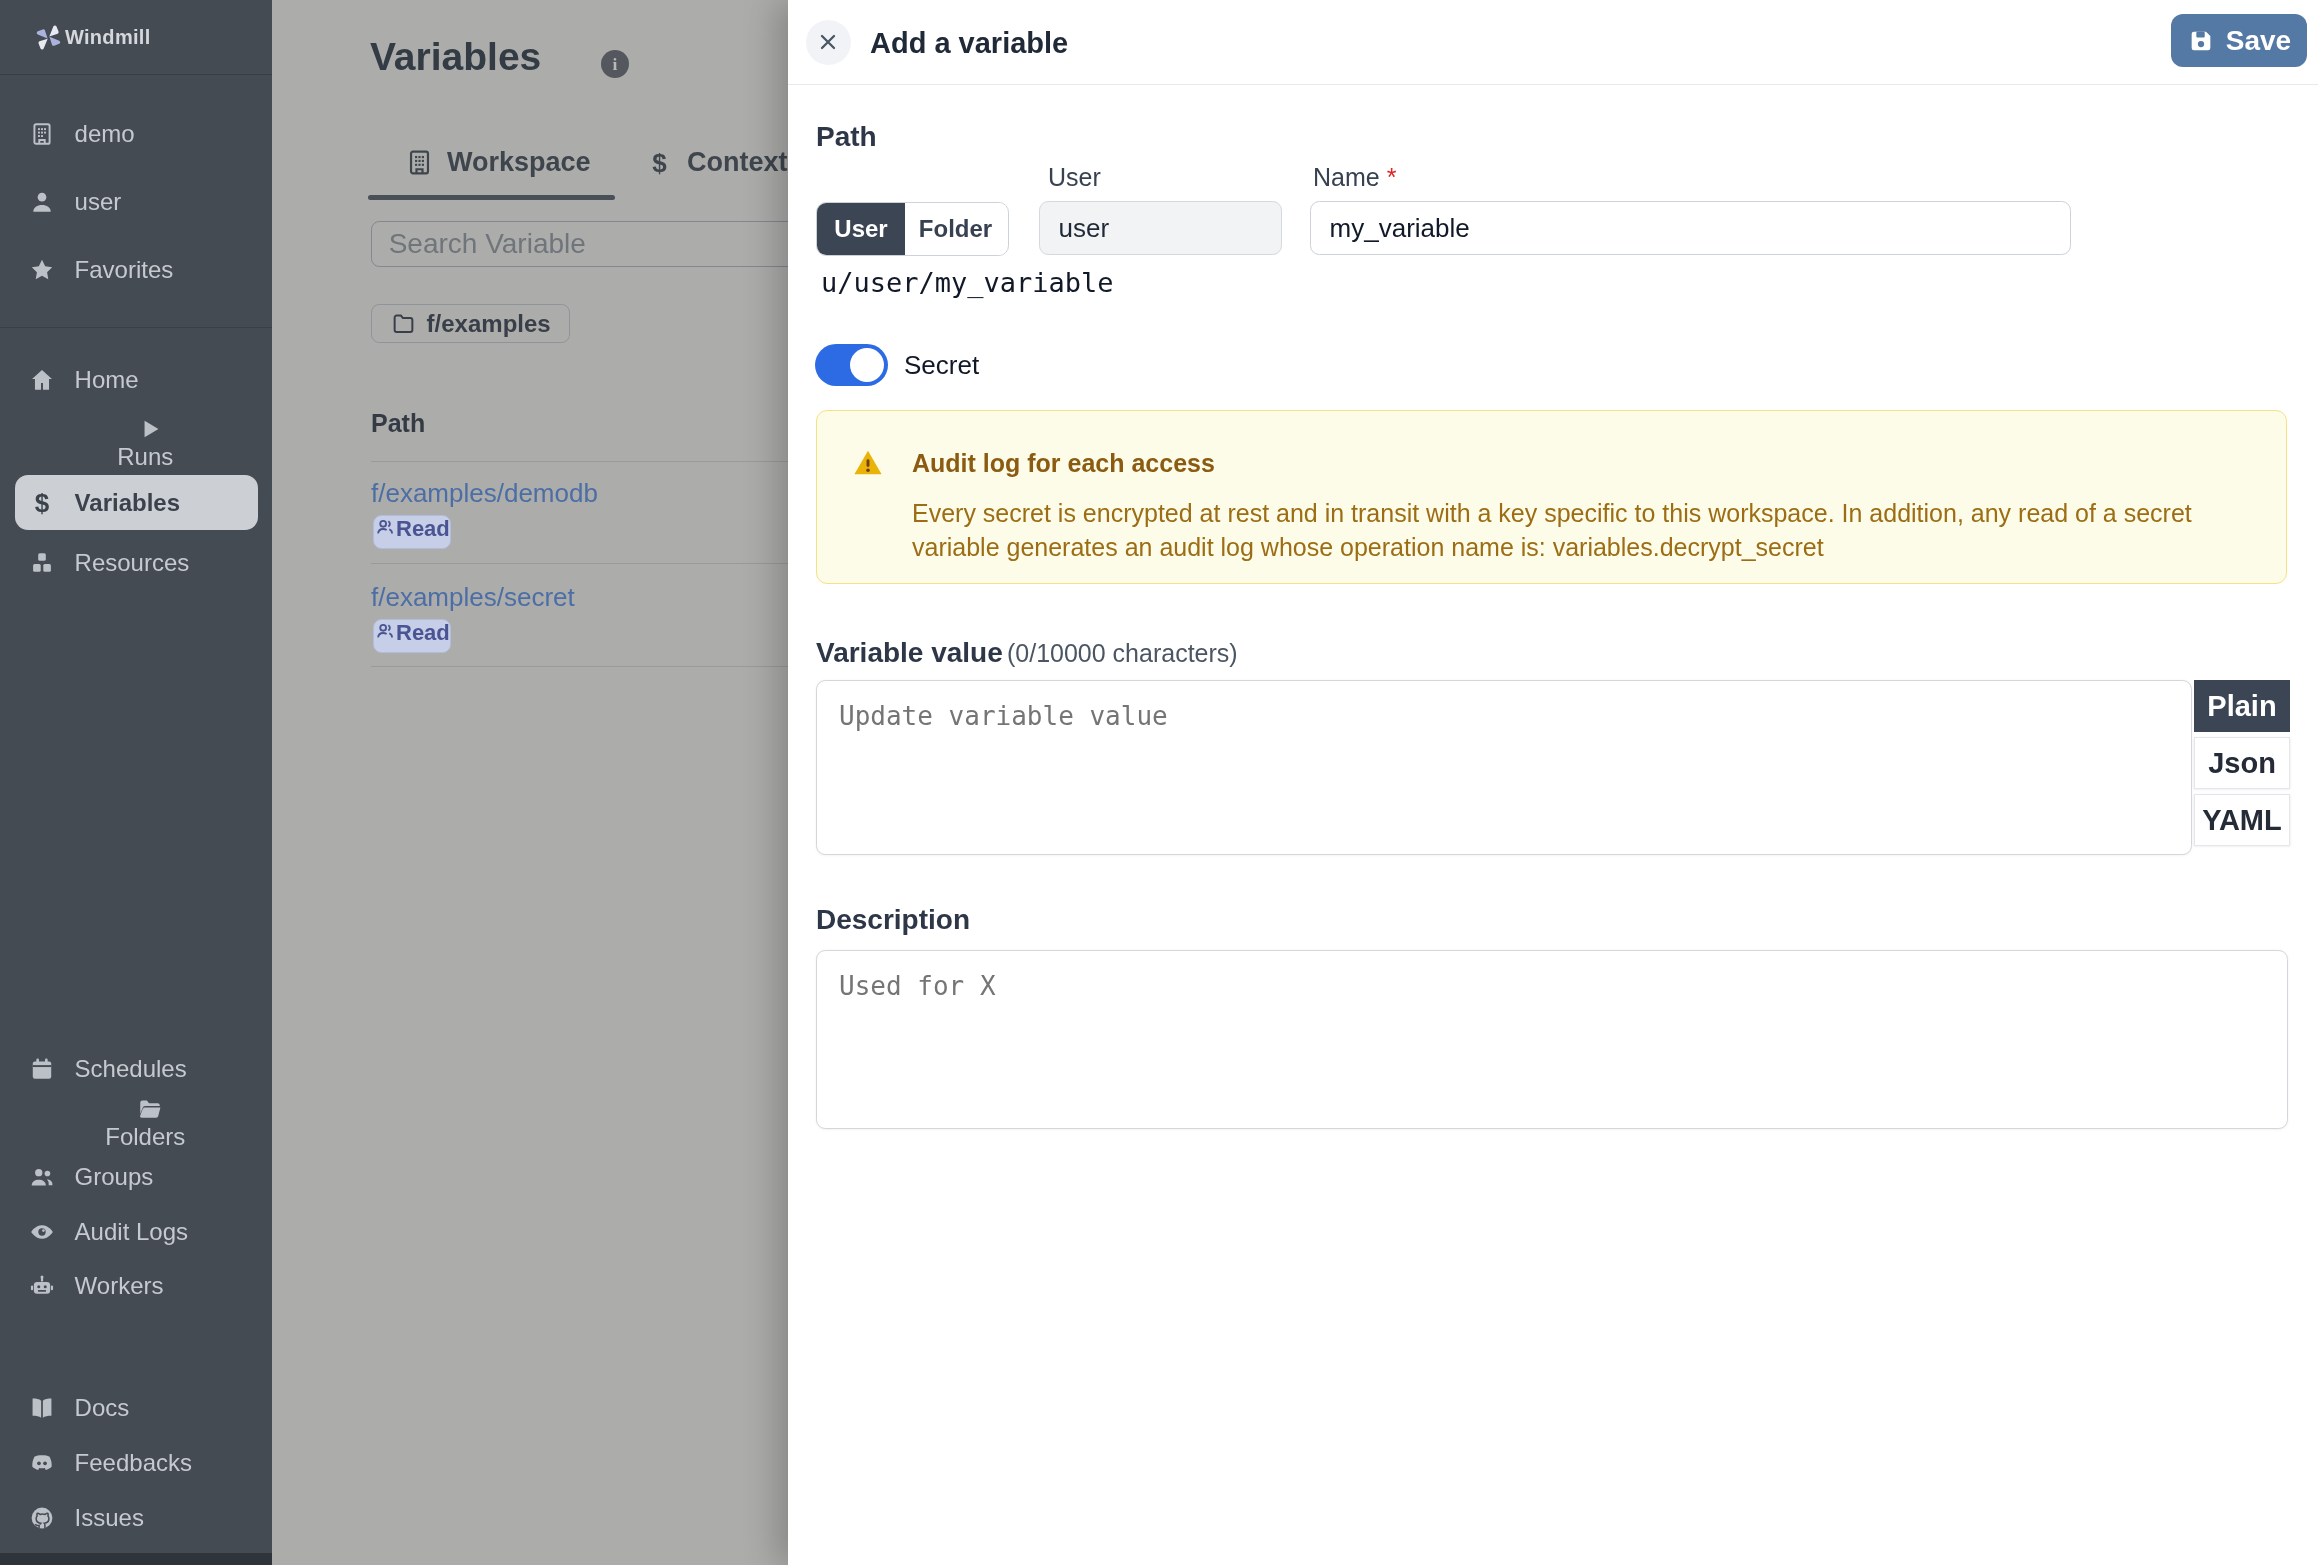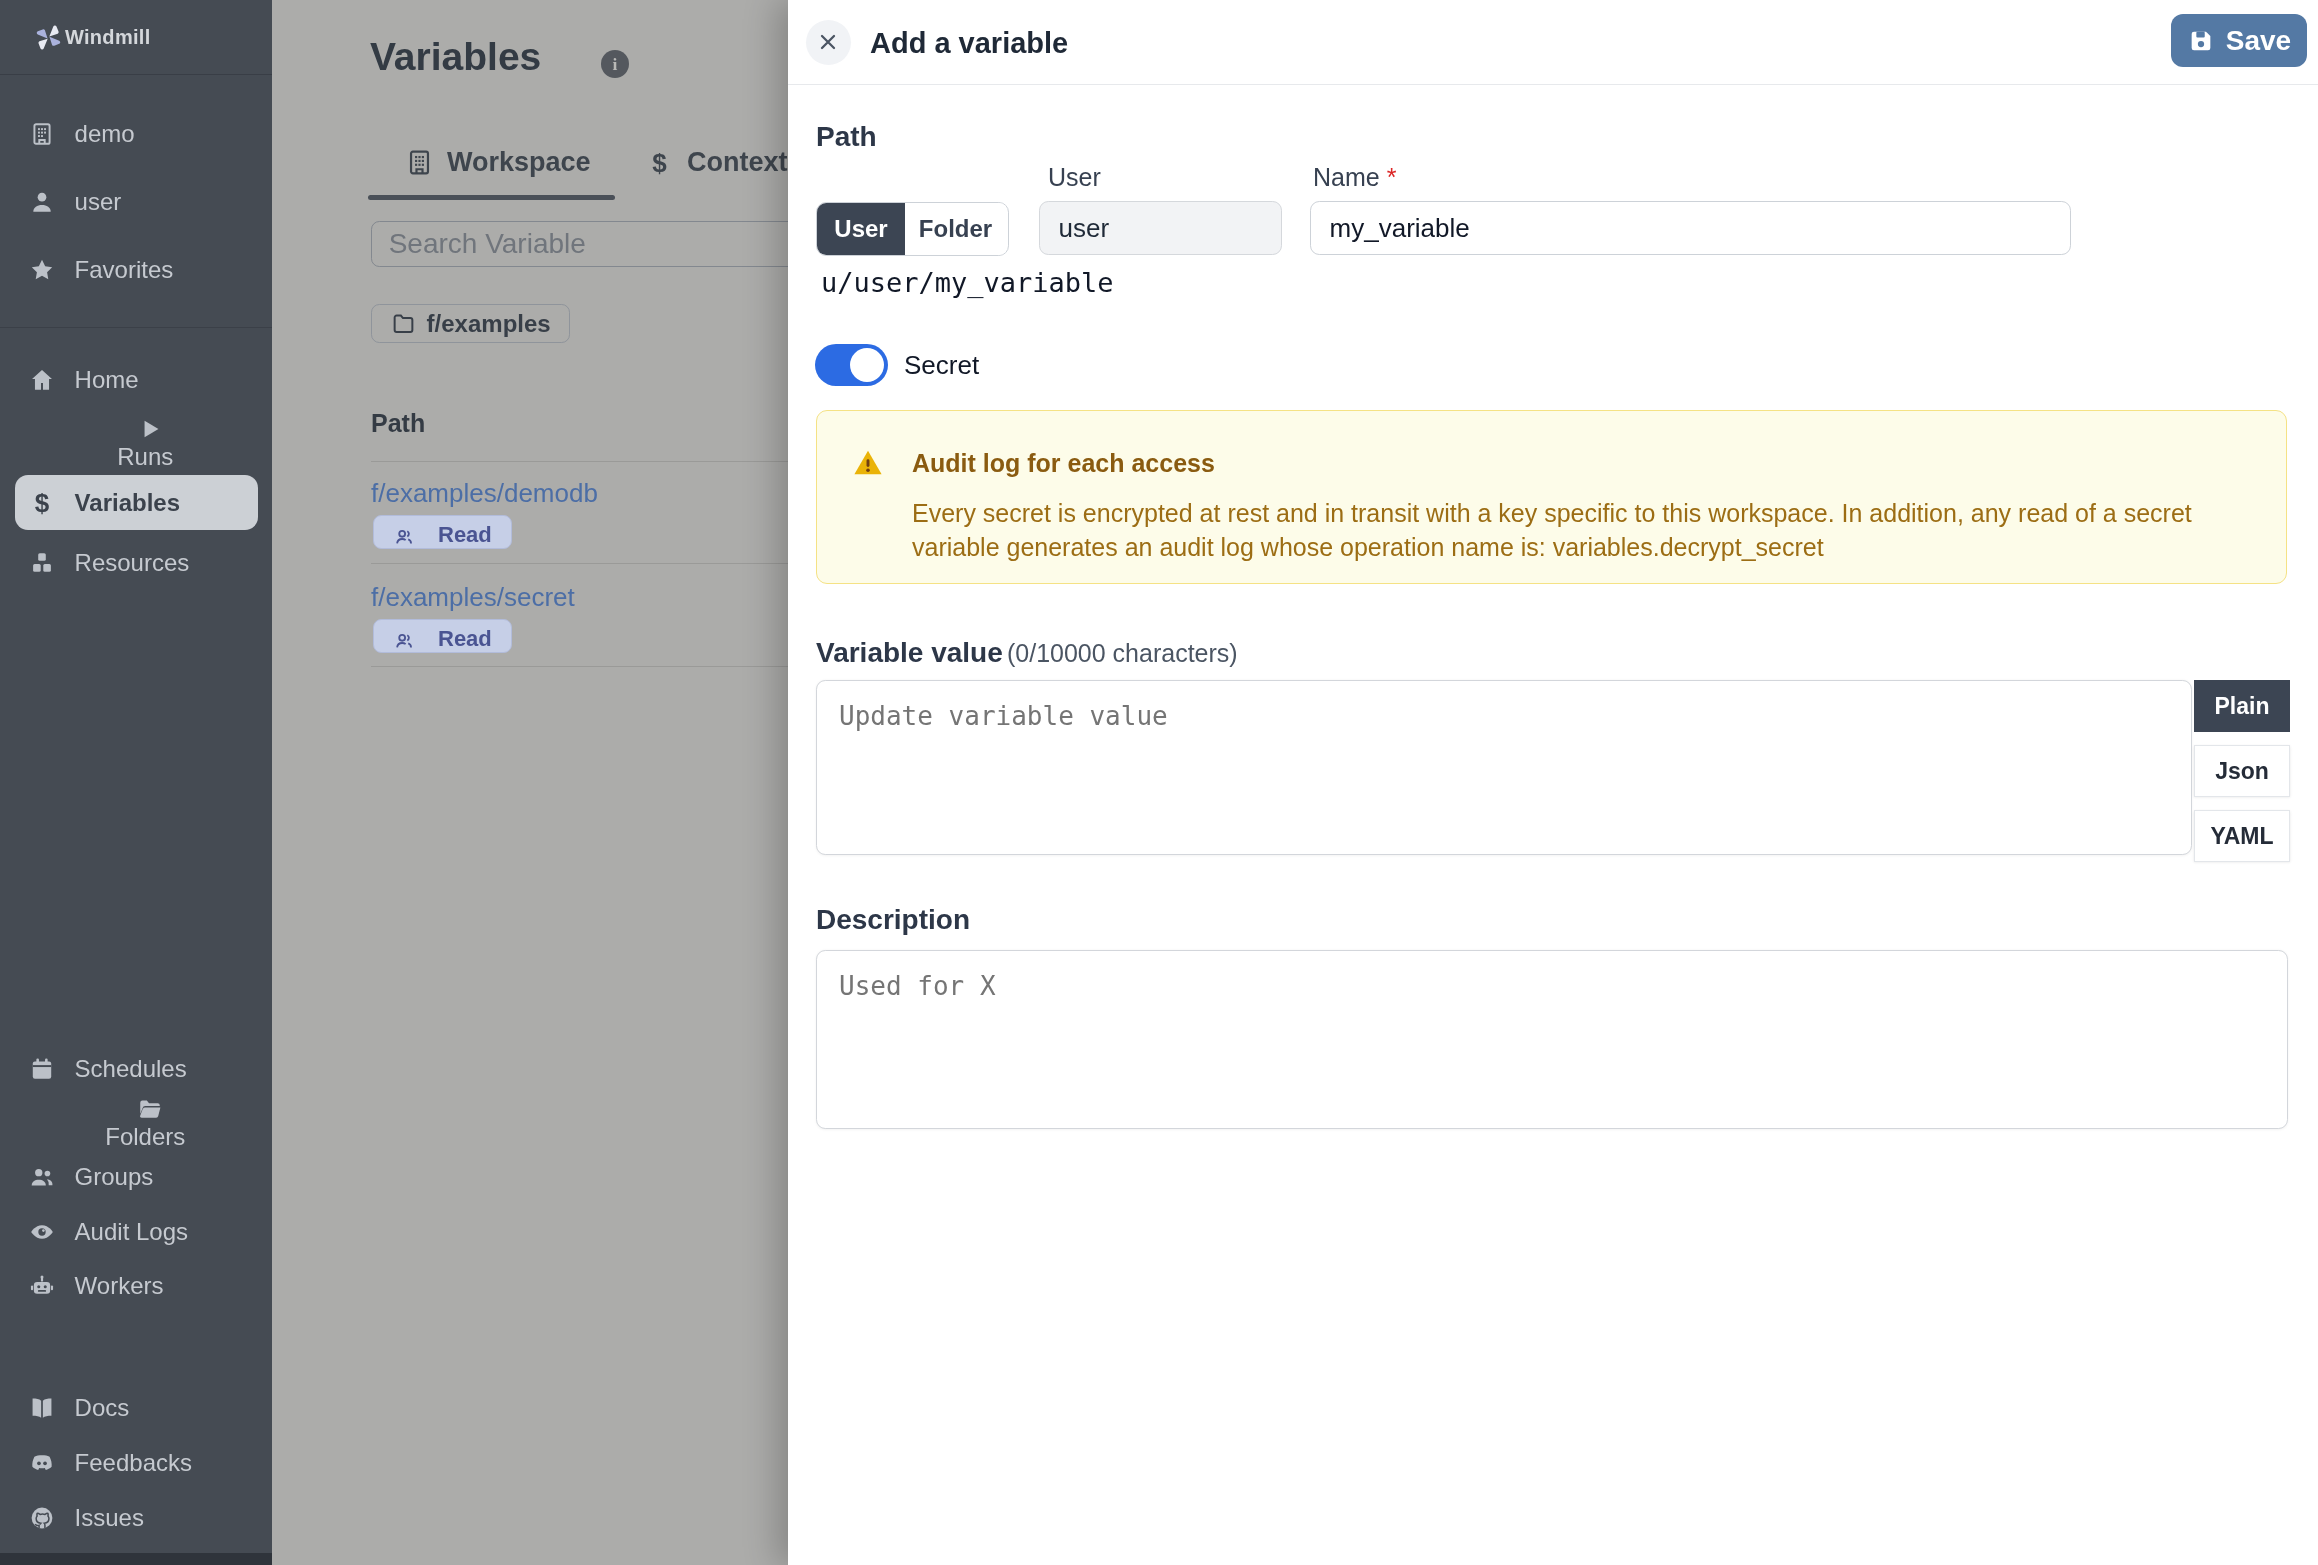--- a/index.html
+++ b/index.html
@@ -30,21 +30,21 @@
   .tab .ic{width:29px;height:29px;display:flex;align-items:center;justify-content:center;}
   .tab-underline{position:absolute;left:96px;top:195px;width:247px;height:4.6px;background:#4a5058;border-radius:2.8px;}
   .search-box{position:absolute;left:99px;top:221px;width:429px;height:46px;border:1.9px solid #83888f;border-radius:8.3px;background:transparent;
     font-size:28px;color:#70757c;display:flex;align-items:center;padding-left:16.7px;box-sizing:border-box;}
   .chip{position:absolute;left:99px;top:304px;height:39px;border:1.9px solid #8f949b;border-radius:8.3px;display:inline-flex;align-items:center;
     padding:0 18.6px;gap:11px;color:#383f48;font-size:24px;font-weight:600;box-sizing:border-box;}
   .path-header{position:absolute;left:99px;top:409px;font-size:25px;font-weight:bold;color:#343b44;}
   .row-divider{position:absolute;left:99px;width:417px;border-top:1.9px solid #9a9a98;}
   .path-link{position:absolute;left:99px;font-size:26px;color:#4c6ea6;cursor:pointer;}
   .badge{position:absolute;left:101px;height:34px;background:#c6cfe7;border:0.9px solid #b2bcdb;border-radius:8.3px;display:inline-flex;
-    align-items:flex-end;gap:23px;padding:0 19px;color:#4a5492;font-size:22px;font-weight:bold;box-sizing:border-box;}
+    align-items:flex-start;gap:0;padding:0 0;color:#4a5492;font-size:22px;font-weight:bold;box-sizing:border-box;}
   .badge .ic{width:22px;height:22px;display:flex;}
 
   
   .drawer{position:absolute;left:788px;top:0;width:1530px;height:1566px;background:#ffffff;z-index:30;box-shadow:-11px 0 32px rgba(0,0,0,.22);}
   .drawer-header-divider{position:absolute;left:0;top:84px;width:1530px;border-top:1.9px solid #e7e9ec;}
   .close-btn{position:absolute;left:17.6px;top:19.5px;width:45px;height:45px;border-radius:50%;background:#f1f3f6;color:#4b5563;
     display:flex;align-items:center;justify-content:center;cursor:pointer;}
   .drawer-title{position:absolute;left:82px;top:27px;font-size:29px;font-weight:bold;color:#1f2937;}
   .save-btn{position:absolute;left:1383px;top:14px;width:136px;height:53px;background:#5479a4;border-radius:12px;display:flex;
     align-items:center;justify-content:center;gap:11px;color:#fff;font-size:28px;font-weight:bold;cursor:pointer;}
@@ -65,21 +65,21 @@
   .switch-label{position:absolute;left:116px;top:350px;font-size:26px;font-weight:500;color:#111827;}
   .warn{position:absolute;left:28px;top:410px;width:1471px;height:174px;background:#fdfce9;border:1.9px solid #f5e285;border-radius:11px;box-sizing:border-box;}
   .warn .w-ic{position:absolute;left:35px;top:36px;}
   .warn .w-title{position:absolute;left:95px;top:38px;font-size:25px;font-weight:bold;color:#8a5b10;}
   .warn .w-body{position:absolute;left:95px;top:85px;width:1336px;font-size:25px;line-height:34px;color:#9c6d14;}
   .value-head{position:absolute;left:28px;top:637px;}
   .counter{font-size:25px;font-weight:normal;color:#4b5563;}
   .textarea{position:absolute;border:1.9px solid #d3d6db;border-radius:9.3px;background:#fff;box-sizing:border-box;
     font-size:26px;color:#868d96;padding:20.4px 22px;box-shadow:0 0.9px 2.8px rgba(0,0,0,.05);}
   .fmt-col{position:absolute;left:1406px;top:680px;width:96px;}
-  .fmt{width:96px;height:52px;margin-bottom:13px;display:flex;align-items:center;justify-content:center;font-size:23px;font-weight:bold;
+  .fmt{width:96px;height:52px;margin-bottom:5px;display:flex;align-items:center;justify-content:center;font-size:29px;font-weight:bold;
     box-sizing:border-box;cursor:pointer;}
   .fmt.on{background:#3c4553;color:#fff;}
   .fmt.off{background:#fff;color:#252c38;border:0.9px solid #e3e6ea;box-shadow:0 0.9px 2.8px rgba(0,0,0,.10);}
 </style>
 </head>
 <body>
 
 <div class="stage">
 
   <div class="page">

